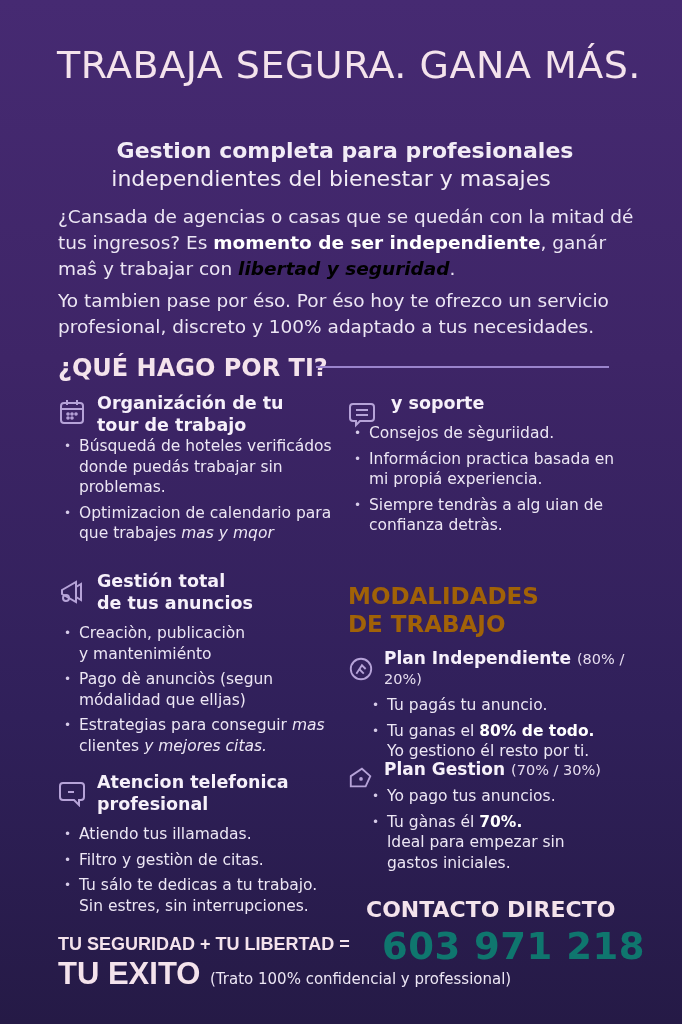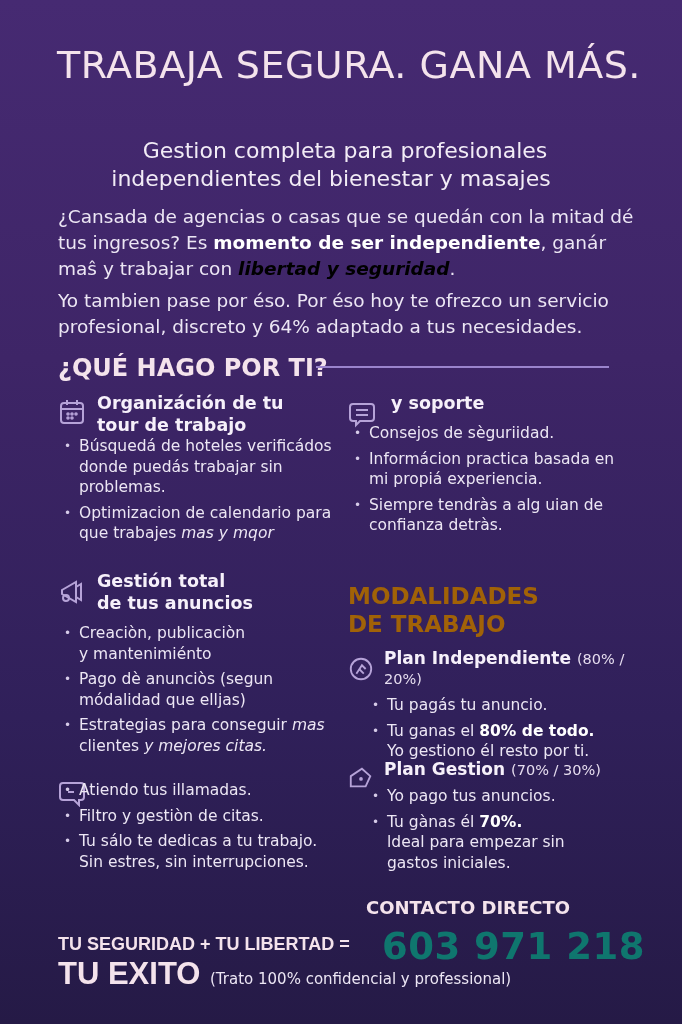--- a/index.html
+++ b/index.html
@@ -19,41 +19,41 @@
   .card-title{font-size:17.5px;font-weight:700;color:#f6f0fa;line-height:22px;font-family:"DejaVu Sans",sans-serif;}
   .icon{width:28px;height:28px;color:#b6a3d8;}
   ul.bl{list-style:none;margin:0;padding:0;}
   ul.bl li{position:relative;padding-left:21px;font-size:15.5px;line-height:20.5px;color:#ece6f4;margin-bottom:5px;font-family:"DejaVu Sans",sans-serif;}
   ul.bl li::before{content:"•";position:absolute;left:6px;top:0;color:#d6cbe8;font-size:12px;}
   ul.bl li i{font-style:italic;}
   ul.bl li b{font-weight:700;color:#fff;}
   .mod-title{font-size:23px;font-weight:700;line-height:28px;color:#a16207;font-family:"DejaVu Sans",sans-serif;}
   .plan-title{font-size:17px;font-weight:700;color:#f6f0fa;font-family:"DejaVu Sans",sans-serif;}
   .plan-title .ratio{font-weight:400;font-size:14.5px;color:#e6ddef;}
-  .contact-label{font-size:18px;font-weight:700;color:#f4e3ec;font-family:"DejaVu Sans",sans-serif;}
+  .contact-label{font-size:22px;font-weight:700;color:#f4e3ec;font-family:"DejaVu Sans",sans-serif;}
   .phone{font-size:37px;font-weight:700;color:#0f766e;letter-spacing:0.5px;font-family:"DejaVu Sans",sans-serif;}
   .slogan1{font-size:18px;font-weight:700;color:#f4e3ec;font-family:"Liberation Sans",sans-serif;}
   .slogan2{font-size:31px;font-weight:700;color:#f4e3ec;font-family:"Liberation Sans",sans-serif;}
   .note{font-size:15px;color:#ece6f4;font-family:"DejaVu Sans",sans-serif;}
 </style>
 </head>
 <body>
 
 <div class="abs h1" style="top:43px;">
   <span style="padding-left:16px;">TRABAJA SEGURA. GANA MÁS.</span>
 </div>
 <div class="abs sub" style="top:137px;">
-  <div style="padding-left:8px;">Gestion completa para profesionales</div>
+  <div style="padding-left:8px;font-weight:bold;">Gestion completa para profesionales</div>
   <div style="padding-right:20px;">independientes del bienestar y masajes</div>
 </div>
 
 <div class="abs intro" style="top:204px;">
   <span>¿Cansada de agencias o casas que se quedán con la mitad dé tus ingresos? Es </span><b>momento de ser independiente</b><span>, ganár maŝ y trabajar con </span><i>libertad y seguridad</i><span>.</span>
 </div>
-<div class="abs intro" style="top:288px;">Yo tambien pase por éso. Por éso hoy te ofrezco un servicio profesional, discreto y 64% adaptado a tus necesidades.</div>
+<div class="abs intro" style="top:288px;">Yo tambien pase por éso. Por éso hoy te ofrezco un servicio profesional, discreto y 100% adaptado a tus necesidades.</div>
 
 <div class="abs section-title" style="left:58px;top:354px;">¿QUÉ HAGO POR TI?</div>
 <div class="abs rule" style="left:316px;top:366px;width:293px;"></div>
 
 <div class="abs" style="left:58px;top:392px;width:280px;">
   <svg class="icon abs" style="left:0;top:6px;" viewBox="0 0 28 28" fill="none" stroke="currentColor" stroke-width="2">
     <rect x="3" y="5" width="22" height="20" rx="3"></rect>
       <line x1="3" y1="11" x2="25" y2="11"></line>
       <line x1="9" y1="2" x2="9" y2="7"></line>
       <line x1="19" y1="2" x2="19" y2="7"></line>
@@ -104,20 +104,24 @@
     <li style="width:210px;">Pago dè anunciòs (segun módalidad que elljas)</li>
     <li><span>Estrategias para conseguir </span><i>mas</i><span> clientes </span><i>y mejores citas.</i></li>
   </ul>
 </div>
 
 <div class="abs" style="left:58px;top:771px;width:280px;">
   <svg class="icon abs" style="left:0;top:8px;" viewBox="0 0 28 28" fill="none" stroke="currentColor" stroke-width="2">
     <path d="M5 4h18a3 3 0 0 1 3 3v11a3 3 0 0 1-3 3h-2v5l-5-5H5a3 3 0 0 1-3-3V7a3 3 0 0 1 3-3z"></path>
       <line x1="10" y1="13" x2="16" y2="13"></line>
   </svg>
+  <div class="card-title" style="margin-left:39px;">
+    <div>Atencion telefonica</div>
+    <div>profesional</div>
+  </div>
   <ul class="bl" style="margin-top:9px;width:280px;">
     <li>Atiendo tus illamadas.</li>
     <li>Filtro y gestiòn de citas.</li>
     <li>Tu sálo te dedicas a tu trabajo. Sin estres, sin interrupciones.</li>
   </ul>
 </div>
 
 <div class="abs mod-title" style="left:348px;top:582px;">
   <div>MODALIDADES</div>
   <div>DE TRABAJO</div>

